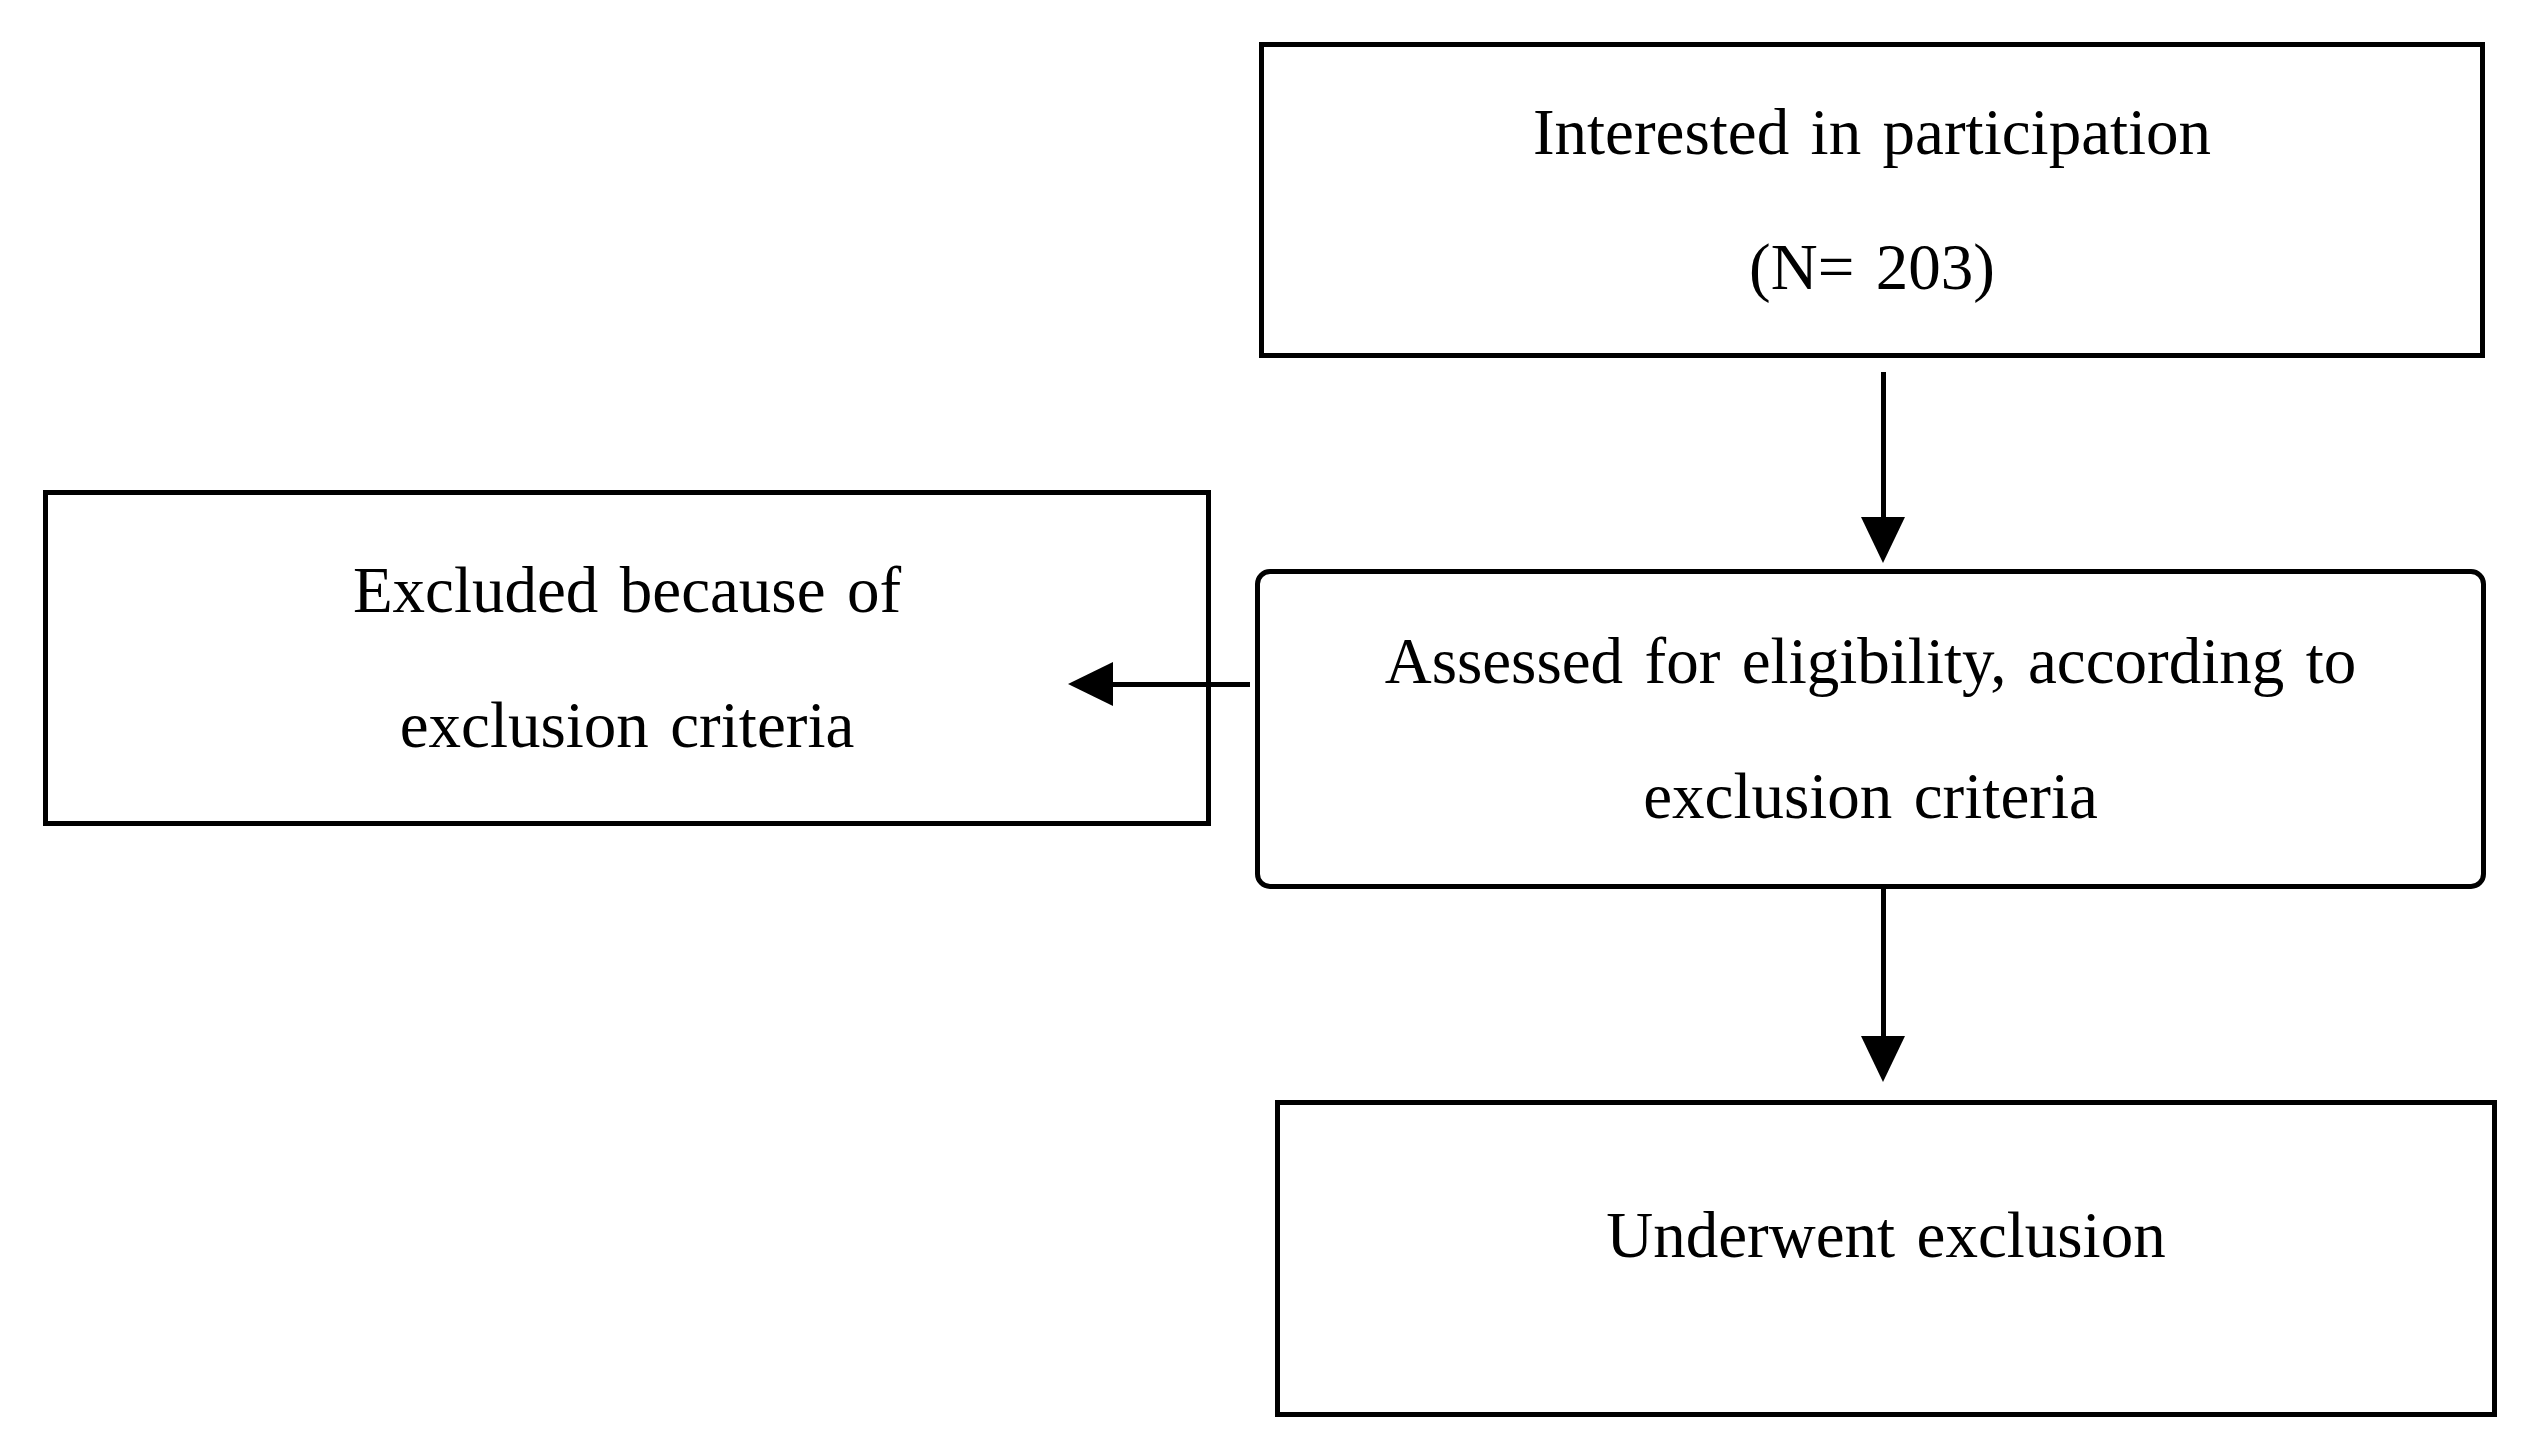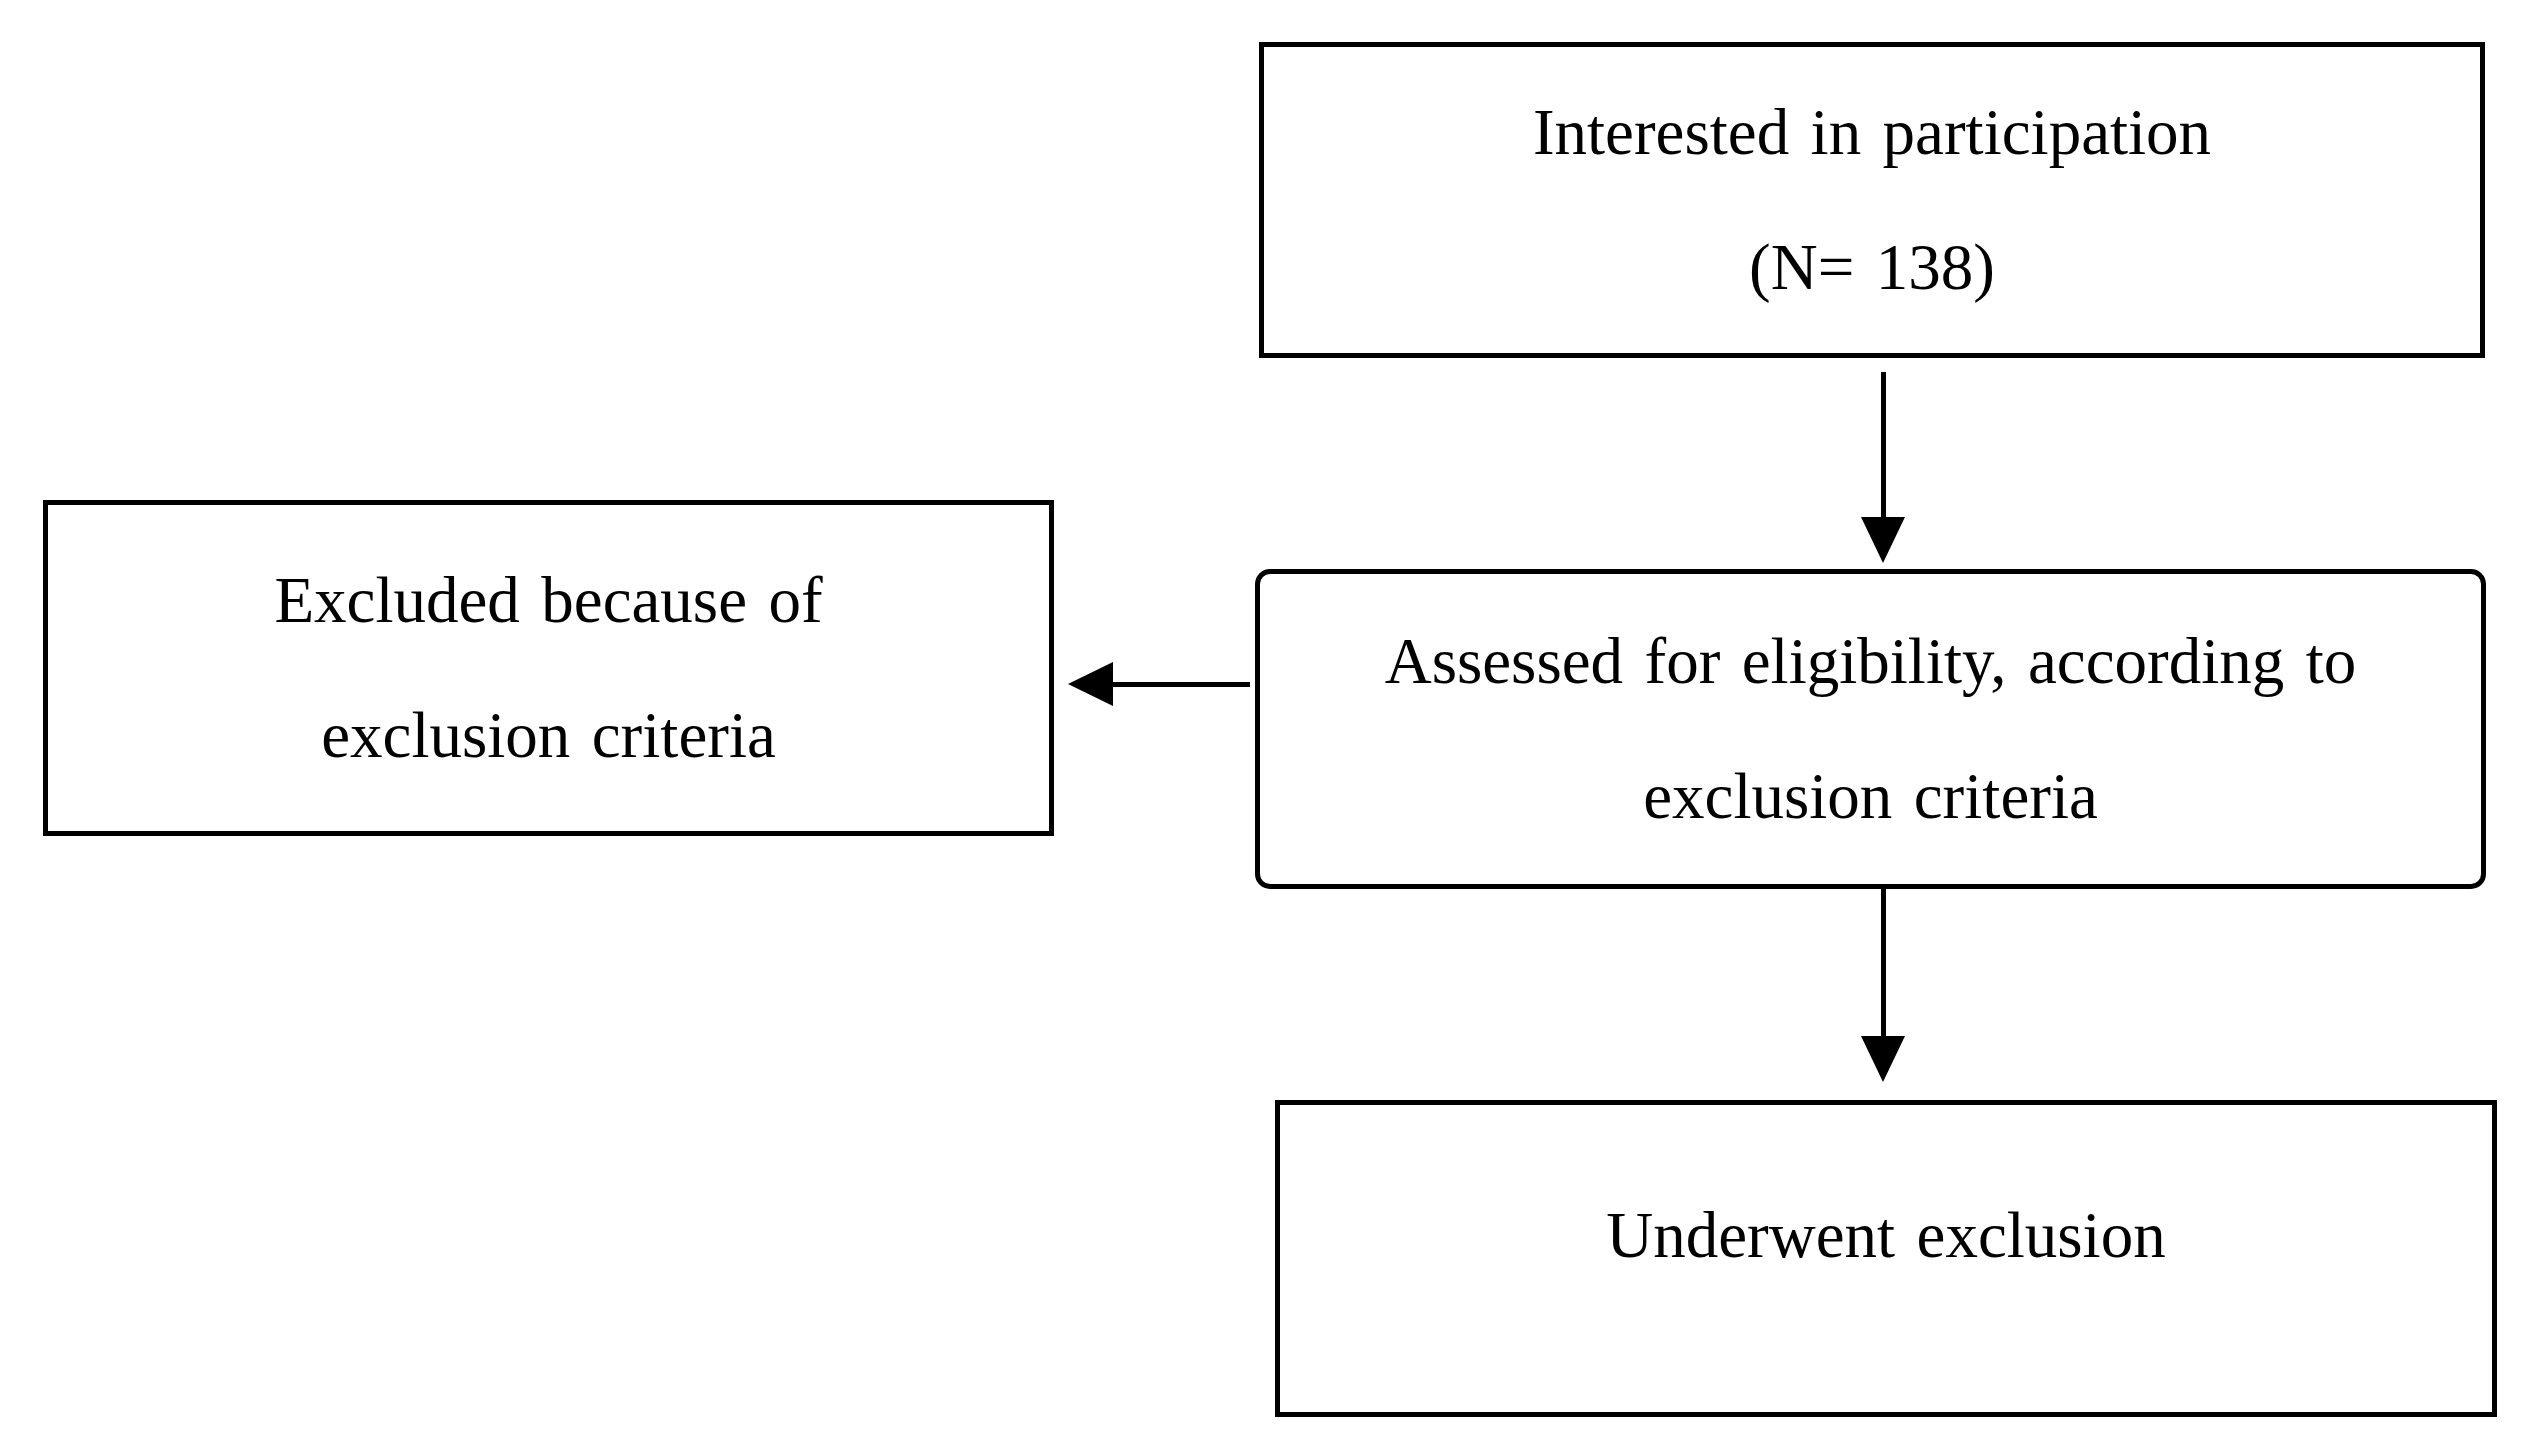--- a/index.html
+++ b/index.html
@@ -59,24 +59,24 @@
     border-right: 45px solid var(--ink);
   }
 </style>
 </head>
 <body>
 
 <div class="canvas">
 
   <div class="node" style="left:1259px; top:42px; width:1226px; height:316px;">
     <div class="line">Interested in participation</div>
-    <div class="line">(N= 138)</div>
+    <div class="line">(N= 203)</div>
   </div>
 
-  <div class="node" style="left:43px; top:500px; width:1011px; height:336px;text-align:right;">
+  <div class="node" style="left:43px; top:490px; width:1168px; height:336px;text-align:right;">
     <div class="line">Excluded because of</div>
     <div class="line">exclusion criteria</div>
   </div>
 
   <div class="node" style="left:1255px; top:569px; width:1231px; height:320px;border-radius:15px;">
     <div class="line">Assessed for eligibility, according to</div>
     <div class="line">exclusion criteria</div>
   </div>
 
   <div class="node" style="left:1275px; top:1100px; width:1222px; height:317px; padding-bottom:47px;">

